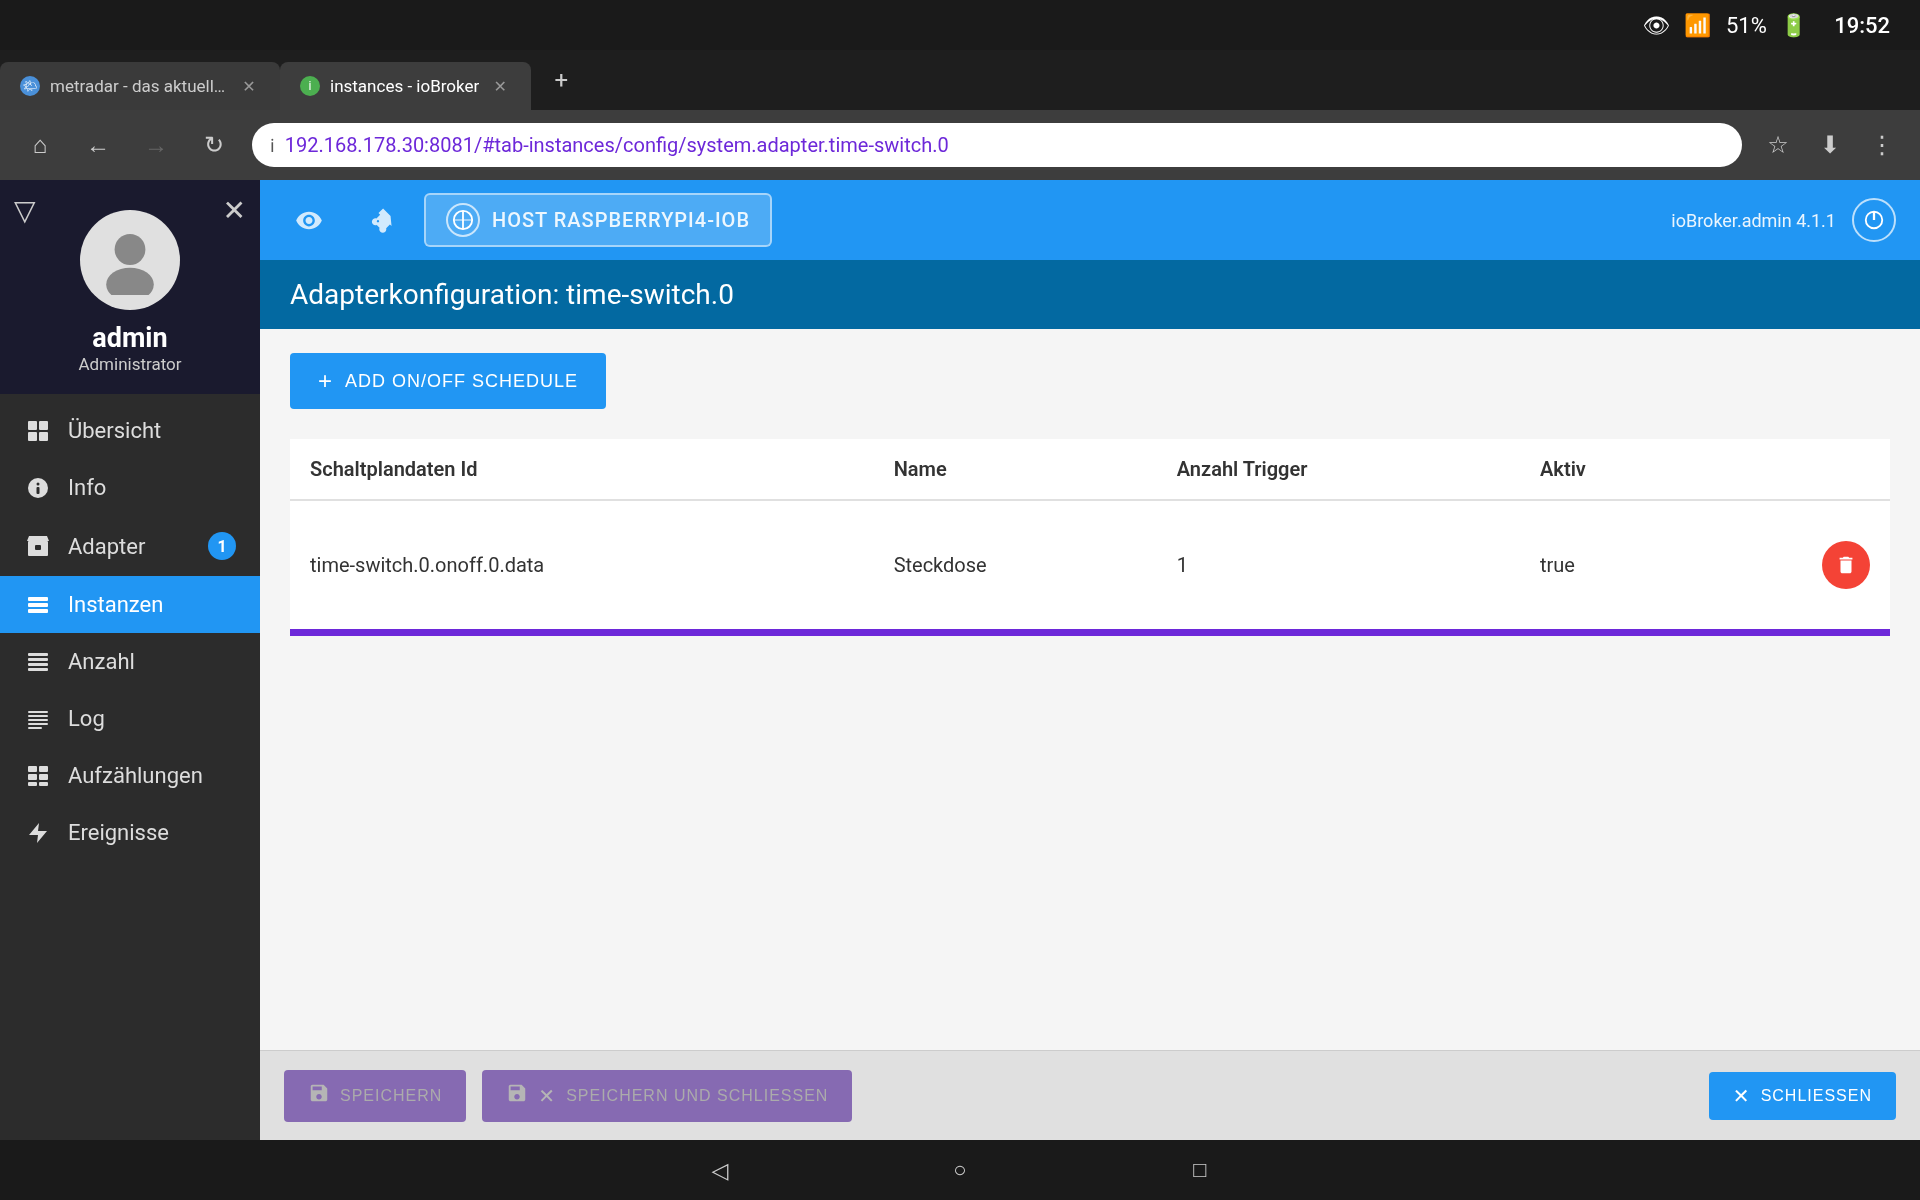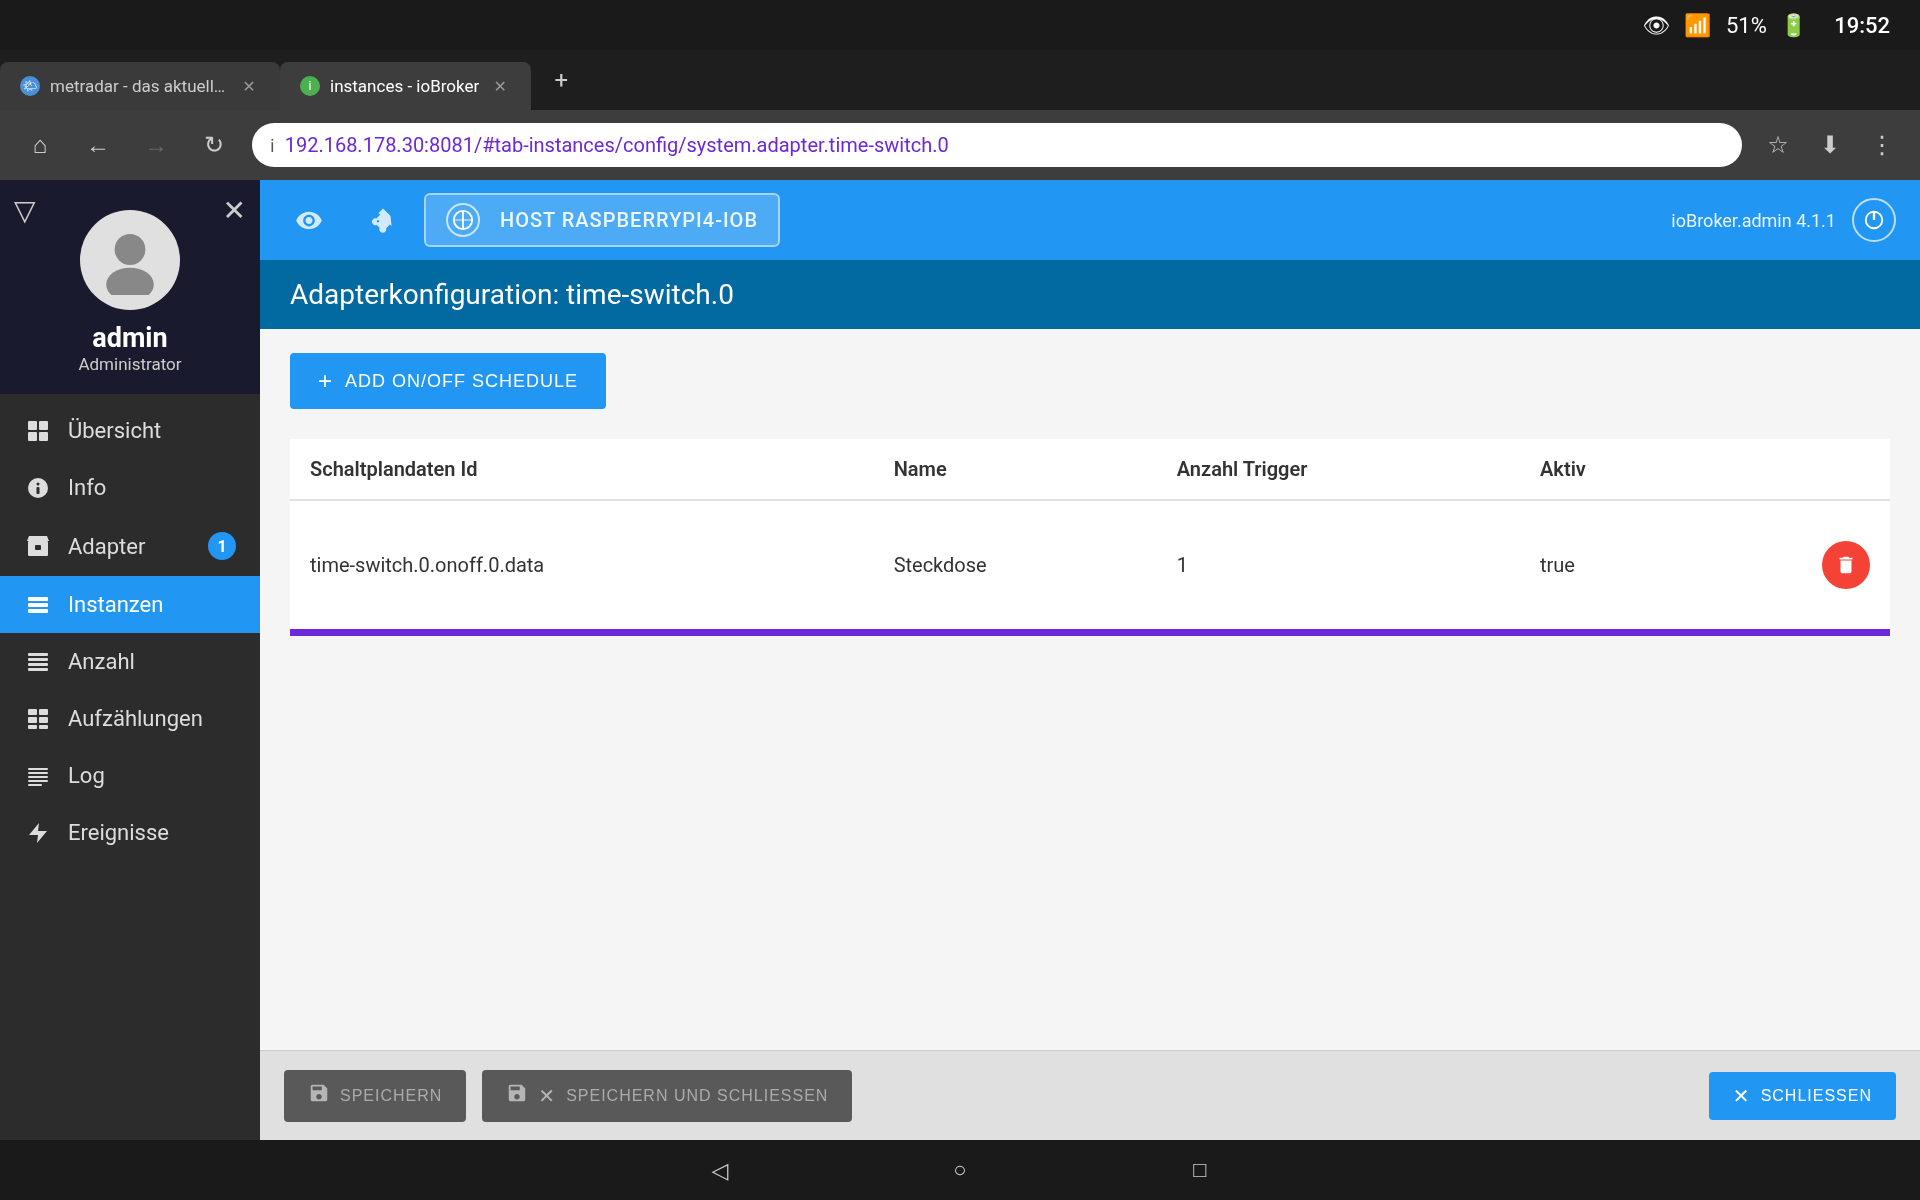--- a/index.html
+++ b/index.html
@@ -291,21 +291,21 @@
       align-items: center;
       justify-content: center;
       color: rgba(255,255,255,0.8);
       font-size: 28px;
       cursor: pointer;
       border-radius: 50%;
     }
     .host-button {
       display: flex;
       align-items: center;
-      gap: 20px;
+      gap: 12px;
       background: rgba(255,255,255,0.2);
       border: 2px solid rgba(255,255,255,0.5);
       border-radius: 6px;
       padding: 8px 20px;
       color: rgba(255,255,255,0.9);
       font-size: 20px;
       font-weight: 500;
       letter-spacing: 1px;
       cursor: pointer;
       margin: 0 auto 0 0;
@@ -430,21 +430,21 @@
       align-items: center;
       gap: 10px;
       padding: 12px 24px;
       border: none;
       border-radius: 4px;
       font-size: 16px;
       font-weight: 500;
       letter-spacing: 1px;
       cursor: pointer;
       text-transform: uppercase;
-      background: #000000;
+      background: #4c1d95;
       color: #888;
     }
     .footer-btn:disabled { opacity: 0.6; cursor: default; }
     .footer-btn-primary {
       background: #2196F3;
       color: #fff;
       margin-left: auto;
     }
     .footer-btn-icon {
       font-size: 22px;
@@ -589,42 +589,42 @@
             <rect x="2" y="13" width="20" height="3" rx="1"></rect>
             <rect x="2" y="18" width="20" height="3" rx="1"></rect>
           </svg>
         </span>
         <span class="sidebar-item-label">Anzahl</span>
       </div>
 
       <div class="sidebar-item">
         <span class="sidebar-item-icon">
           <svg width="24" height="24" viewBox="0 0 24 24" fill="currentColor">
+            <rect x="2" y="4" width="20" height="2" rx="1"></rect>
+            <rect x="2" y="8" width="20" height="2" rx="1"></rect>
+            <rect x="2" y="12" width="20" height="2" rx="1"></rect>
+            <rect x="2" y="16" width="20" height="2" rx="1"></rect>
+            <rect x="2" y="20" width="14" height="2" rx="1"></rect>
+          </svg>
+        </span>
+        <span class="sidebar-item-label">Log</span>
+      </div>
+
+      <div class="sidebar-item">
+        <span class="sidebar-item-icon">
+          <svg width="24" height="24" viewBox="0 0 24 24" fill="currentColor">
             <rect x="2" y="2" width="9" height="6" rx="1"></rect>
             <rect x="13" y="2" width="9" height="6" rx="1"></rect>
             <rect x="2" y="10" width="9" height="6" rx="1"></rect>
             <rect x="13" y="10" width="9" height="6" rx="1"></rect>
             <rect x="2" y="18" width="9" height="4" rx="1"></rect>
             <rect x="13" y="18" width="9" height="4" rx="1"></rect>
           </svg>
         </span>
         <span class="sidebar-item-label">Aufzählungen</span>
-      </div>
-
-      <div class="sidebar-item">
-        <span class="sidebar-item-icon">
-          <svg width="24" height="24" viewBox="0 0 24 24" fill="currentColor">
-            <rect x="2" y="4" width="20" height="2" rx="1"></rect>
-            <rect x="2" y="8" width="20" height="2" rx="1"></rect>
-            <rect x="2" y="12" width="20" height="2" rx="1"></rect>
-            <rect x="2" y="16" width="20" height="2" rx="1"></rect>
-            <rect x="2" y="20" width="14" height="2" rx="1"></rect>
-          </svg>
-        </span>
-        <span class="sidebar-item-label">Log</span>
       </div>
 
       <div class="sidebar-item">
         <span class="sidebar-item-icon">
           <svg width="24" height="24" viewBox="0 0 24 24" fill="currentColor">
             <polygon points="13,2 3,14 12,14 11,22 21,10 12,10"></polygon>
           </svg>
         </span>
         <span class="sidebar-item-label">Ereignisse</span>
       </div>

